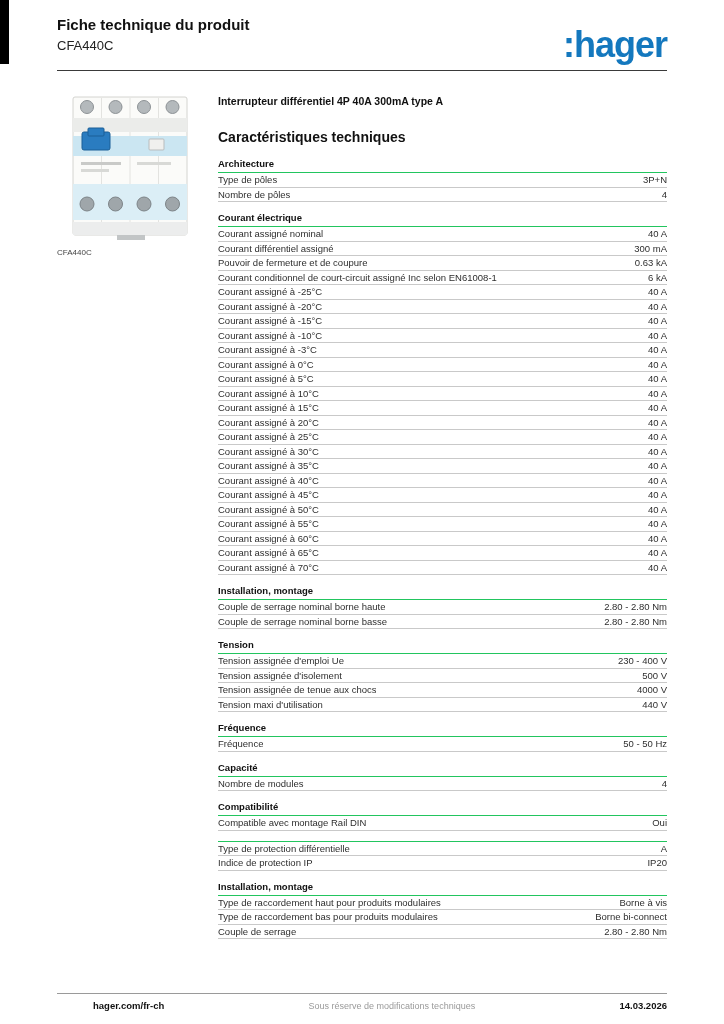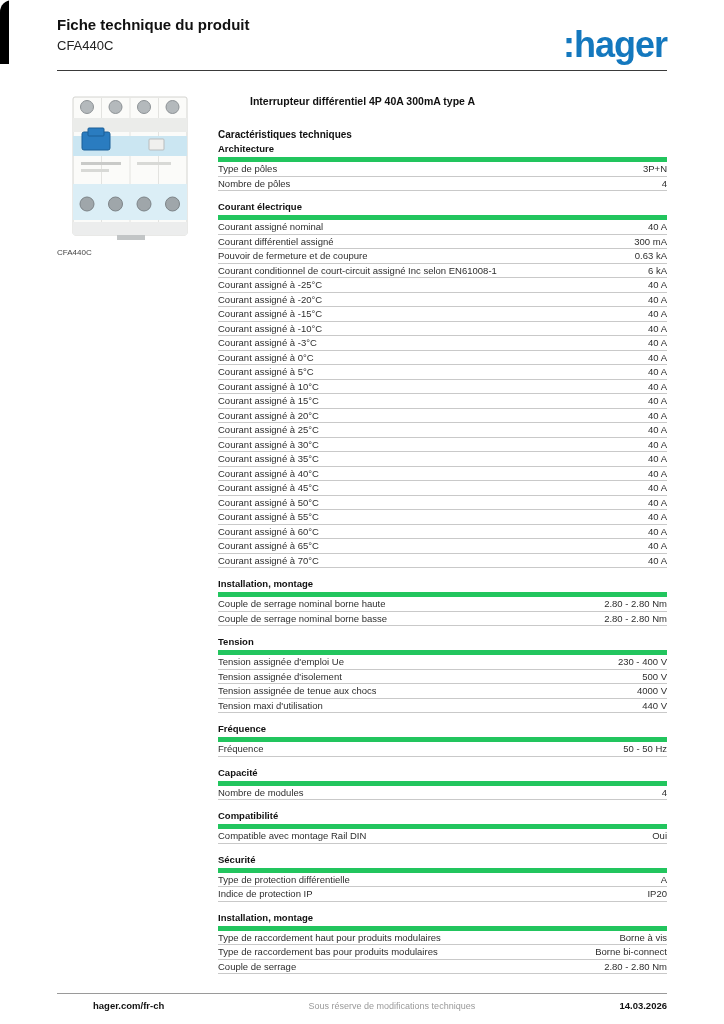--- a/index.html
+++ b/index.html
@@ -1,42 +1,42 @@
 <!DOCTYPE html>
 <html><head>
 <meta charset="utf-8">
 <style>
   * { box-sizing: border-box; margin: 0; padding: 0; }
   html, body { background: #ffffff; }
   body { font-family: "Liberation Sans", sans-serif; color: #1a1a1a; }
-  .page { position: relative; width: 724px; height: 1024px; background: #fff; overflow: hidden; margin: 0 auto; border-radius: 12px; }
+  .page { position: relative; width: 724px; height: 1024px; background: #fff; overflow: hidden; margin: 0 auto; }
 
   .print-mark { position: absolute; left: 0; top: 0; width: 9px; height: 64px; background: #000; }
 
   
   .header { position: absolute; left: 57px; right: 57px; top: 16px; height: 54px; }
   .header-title { font-size: 15px; font-weight: bold; color: #111; }
   .header-subtitle { font-size: 13px; color: #222; margin-top: 5px; }
   .logo { position: absolute; right: 0; top: 8px; font-size: 36px; font-weight: bold; letter-spacing: -1px; }
   .header-rule { position: absolute; left: 57px; right: 57px; top: 70px; border-top: 1px solid #3a3a3a; }
 
   
   .left-col { position: absolute; left: 57px; top: 92px; width: 145px; }
   .product-image { display: block; }
   .image-caption { font-size: 8px; color: #444; margin-top: 6px; }
 
   
   .right-col { position: absolute; left: 218px; right: 57px; top: 95px; }
-  .product-title { font-size: 10.5px; font-weight: bold; color: #111; margin-bottom: 22px; margin-left: 32px; }
-  .tech-heading { font-size: 10px; font-weight: bold; color: #111; margin-bottom: 3px; }
+  .product-title { font-size: 10.5px; font-weight: bold; color: #111; margin-bottom: 22px; }
+  .tech-heading { font-size: 14px; font-weight: bold; color: #111; margin-bottom: 13px; }
 
   .spec-section { margin-top: 10px; }
   .spec-section:first-child { margin-top: 0; }
   .section-title { font-size: 9.5px; font-weight: bold; color: #111; margin-bottom: 3px; }
-  .spec-table { border-top: 5px solid #22c55e; }
+  .spec-table { border-top: 1px solid #22c55e; }
   .spec-row { display: flex; justify-content: space-between; align-items: center;
               height: 14.5px; border-bottom: 1px solid #c9c9c9; font-size: 9.5px; color: #2e2e2e; }
   .spec-label { white-space: nowrap; overflow: hidden; text-overflow: ellipsis; }
   .spec-value { white-space: nowrap; text-align: center; padding-left: 10px; }
 
   
   .footer-rule { position: absolute; left: 57px; right: 57px; top: 993px; border-top: 1px solid #9a9a9a; }
   .footer { position: absolute; left: 57px; right: 57px; top: 1000px; display: flex;
             justify-content: space-between; align-items: baseline; font-size: 9.5px; }
   .footer-left { font-weight: bold; color: #111; text-decoration: none; padding-left: 36px; }
@@ -271,21 +271,20 @@
         <section class="spec-section">
           <div class="section-title">Compatibilité</div>
           <div class="spec-table">
             <div class="spec-row">
               <span class="spec-label">Compatible avec montage Rail DIN</span>
               <span class="spec-value">Oui</span>
             </div>
           </div>
         </section>
         <section class="spec-section">
-          <div class="section-title">Sécurité</div>
           <div class="spec-table">
             <div class="spec-row">
               <span class="spec-label">Type de protection différentielle</span>
               <span class="spec-value">A</span>
             </div>
             <div class="spec-row">
               <span class="spec-label">Indice de protection IP</span>
               <span class="spec-value">IP20</span>
             </div>
           </div>

